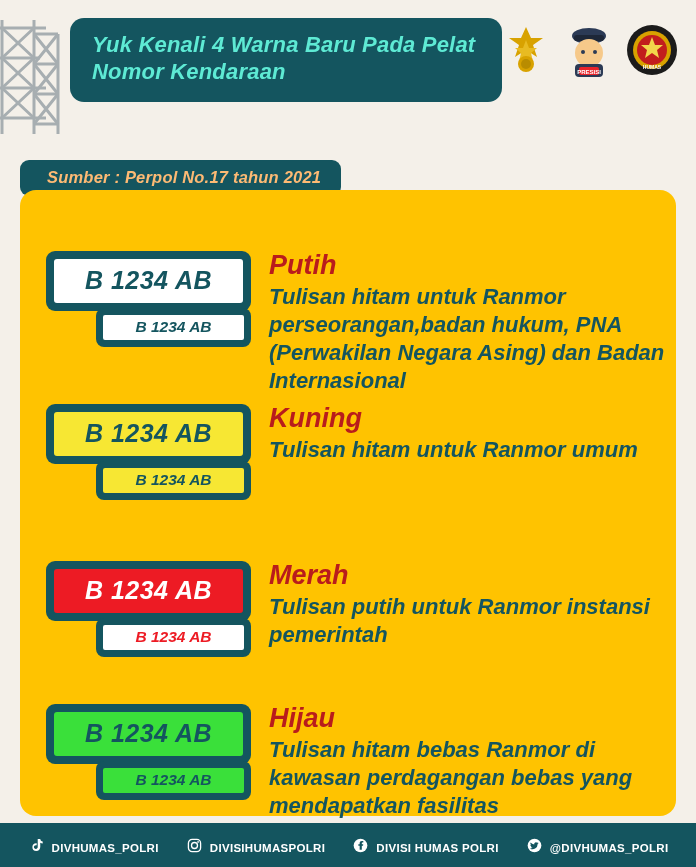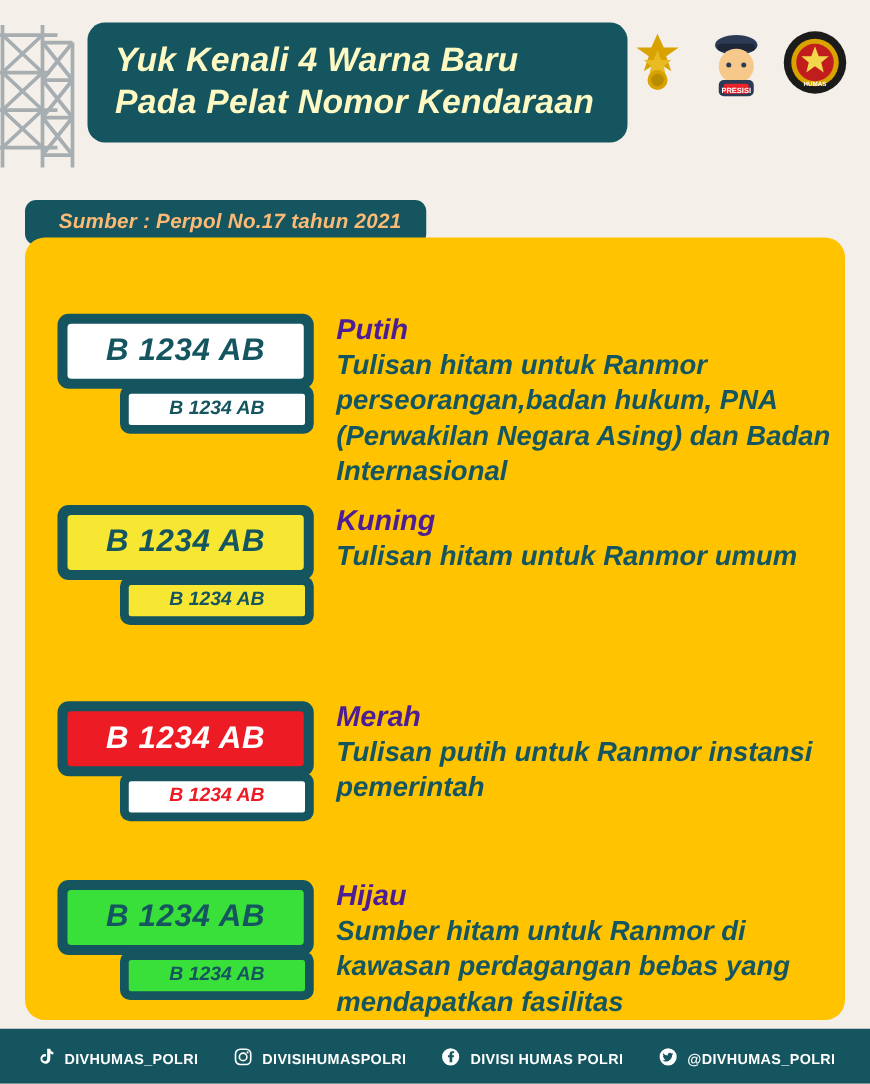--- a/index.html
+++ b/index.html
@@ -26,22 +26,22 @@
   
   .header-bar {
     position: absolute;
     left: 70px; top: 18px;
     width: 432px;
     background: #14555f;
     border-radius: 14px;
     padding: 14px 22px 16px 22px;
   }
   .header-title {
-    color: #fef9c3;
-    font-size: 27px;
+    color: #5eead4;
+    font-size: 22px;
     line-height: 1.22;
     font-weight: bold;
     font-style: italic;
     letter-spacing: 0.2px;
   }
 
   
   .logos {
     position: absolute;
     right: 18px; top: 22px;
@@ -127,22 +127,22 @@
     padding: 3px 0 4px 0;
     font-weight: bold;
     font-size: 15.5px;
     font-style: italic;
   }
   .desc {
     margin-left: 18px;
     width: 400px;
   }
   .desc-title {
-    color: #4c1d95;
-    font-size: 23px;
+    color: #b91c1c;
+    font-size: 27px;
     font-weight: bold;
     font-style: italic;
     line-height: 1.1;
     margin-bottom: 2px;
   }
   .desc-text {
     color: #14555f;
     font-size: 22px;
     font-style: italic;
     font-weight: bold;
@@ -278,21 +278,21 @@
     <div class="plate-group">
       <div class="plate-main">
         <div class="plate-inner" style="background:#3ae03a;color:#14555f;">B 1234 AB</div>
       </div>
       <div class="plate-sub-wrap">
         <div class="plate-sub" style="background:#3ae03a;color:#14555f;">B 1234 AB</div>
       </div>
     </div>
     <div class="desc">
       <div class="desc-title">Hijau</div>
-      <div class="desc-text">Sumber hitam untuk Ranmor di kawasan perdagangan bebas yang mendapatkan fasilitas</div>
+      <div class="desc-text">Tulisan hitam bebas Ranmor di kawasan perdagangan bebas yang mendapatkan fasilitas</div>
     </div>
   </div>
 
   <div class="footer">
     <div class="footer-item">
       <span class="fi-icon">
         <svg viewBox="0 0 16 16" width="15" height="15" fill="#ffffff">
           <path d="M10 1h2c.2 1.6 1.1 2.6 2.6 2.8v2.1c-.9 0-1.8-.3-2.6-.8v4.4c0 2.5-1.9 4.3-4.2 4.3A4.2 4.2 0 0 1 3.6 9.6c0-2.4 2-4.3 4.6-4V7.8c-.3-.1-.6-.1-.9-.1-1.2 0-2.1.9-2.1 2s.9 2 2.1 2 2-.8 2-2V1z"></path>
         </svg>
       </span>

